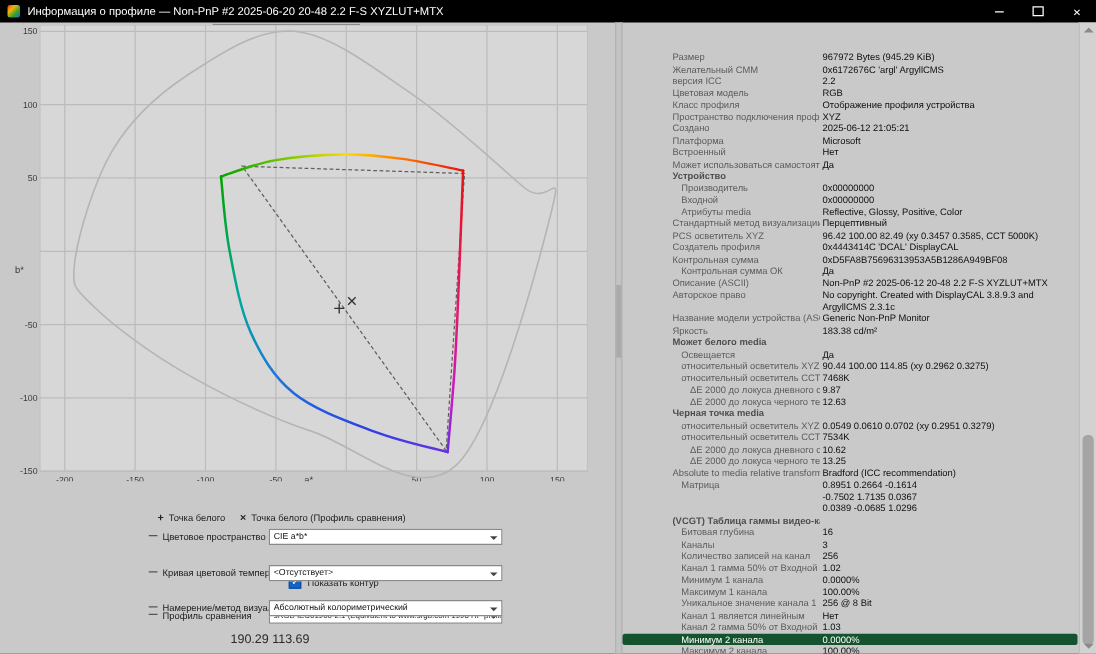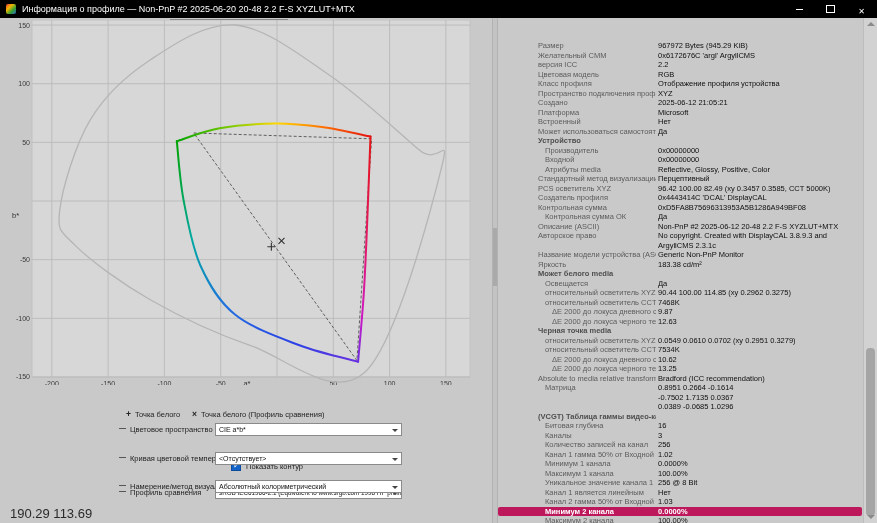--- a/index.html
+++ b/index.html
@@ -29,35 +29,35 @@
   .profile-caret{left:334px;top:23px;width:0;height:0;border:3px solid transparent;border-top-color:#333;}
   .legend{position:absolute;left:126px;top:409px;display:flex;gap:12px;font-size:7.5px;color:#1d1d1d;align-items:center;}
   .legend-item{display:flex;align-items:center;gap:4px;}
   .legend-marker{font-size:8.5px;color:#222;font-weight:bold;}
   .ctl-row{position:absolute;left:0;width:492px;height:13px;padding-left:27px;}
   .tree-dash{position:absolute;left:119px;top:5px;width:7px;height:0;border-top:1px solid #555;}
   .ctl-label{position:absolute;left:130px;top:2px;font-size:7.5px;color:#1d1d1d;white-space:nowrap;}
   .checkbox{position:absolute;width:10px;height:10px;box-sizing:border-box;top:1px;}
   .checkbox.checked{background:#1464c8;border:1px solid #0d4c9c;}
   .checkbox.checked::after{content:"\2713";position:absolute;left:1px;top:-1px;color:#fff;font-size:8px;}
-  .status{position:absolute;left:10px;top:506px;width:412px;text-align:left;font-size:13px;color:#2a2a2a;}
+  .status{position:absolute;left:10px;top:506px;width:412px;text-align:center;font-size:10px;color:#2a2a2a;}
   
   .divider{position:absolute;left:492px;top:18px;width:6px;height:505px;background:#c3c3c3;
            border-left:1px solid #b2b2b2;border-right:1px solid #b2b2b2;box-sizing:border-box;}
   .divider-thumb{position:absolute;left:0px;top:210px;width:4px;height:58px;background:#aaaaaa;}
   
   .props{position:absolute;left:498px;top:41px;width:364px;}
   .prow{position:relative;height:9.5px;}
   .plabel{position:absolute;left:40px;top:0;width:118px;font-size:7.5px;line-height:9.5px;color:#5c5c5c;
           white-space:nowrap;overflow:hidden;}
   .plabel.ind1{left:47px;width:111px;}
   .plabel.ind2{left:54px;width:104px;}
   .plabel.sect{color:#4e4e4e;font-weight:bold;}
   .pvalue{position:absolute;left:160px;top:0;font-size:7.5px;line-height:9.5px;color:#0e0e0e;white-space:nowrap;}
-  .prow.sel{background:#be185d;border-radius:2px;font-weight:bold;}
+  .prow.sel{background:#14532d;border-radius:2px;}
   .prow.sel .plabel,.prow.sel .pvalue{color:#fff;}
   
   .scrollbar{position:absolute;left:863px;top:18px;width:14px;height:505px;background:#d2d2d2;border-left:1px solid #bdbdbd;box-sizing:border-box;}
   .sb-arrow{position:absolute;left:3px;width:0;height:0;border:4px solid transparent;}
   .sb-up{top:4px;border-bottom-color:#8a8a8a;border-top-width:0;}
   .sb-down{bottom:4px;border-top-color:#8a8a8a;border-bottom-width:0;}
   .sb-thumb{position:absolute;left:2px;top:330px;width:9px;height:168px;background:#a5a5a5;border-radius:4px;}
 </style>
 </head>
 <body>

